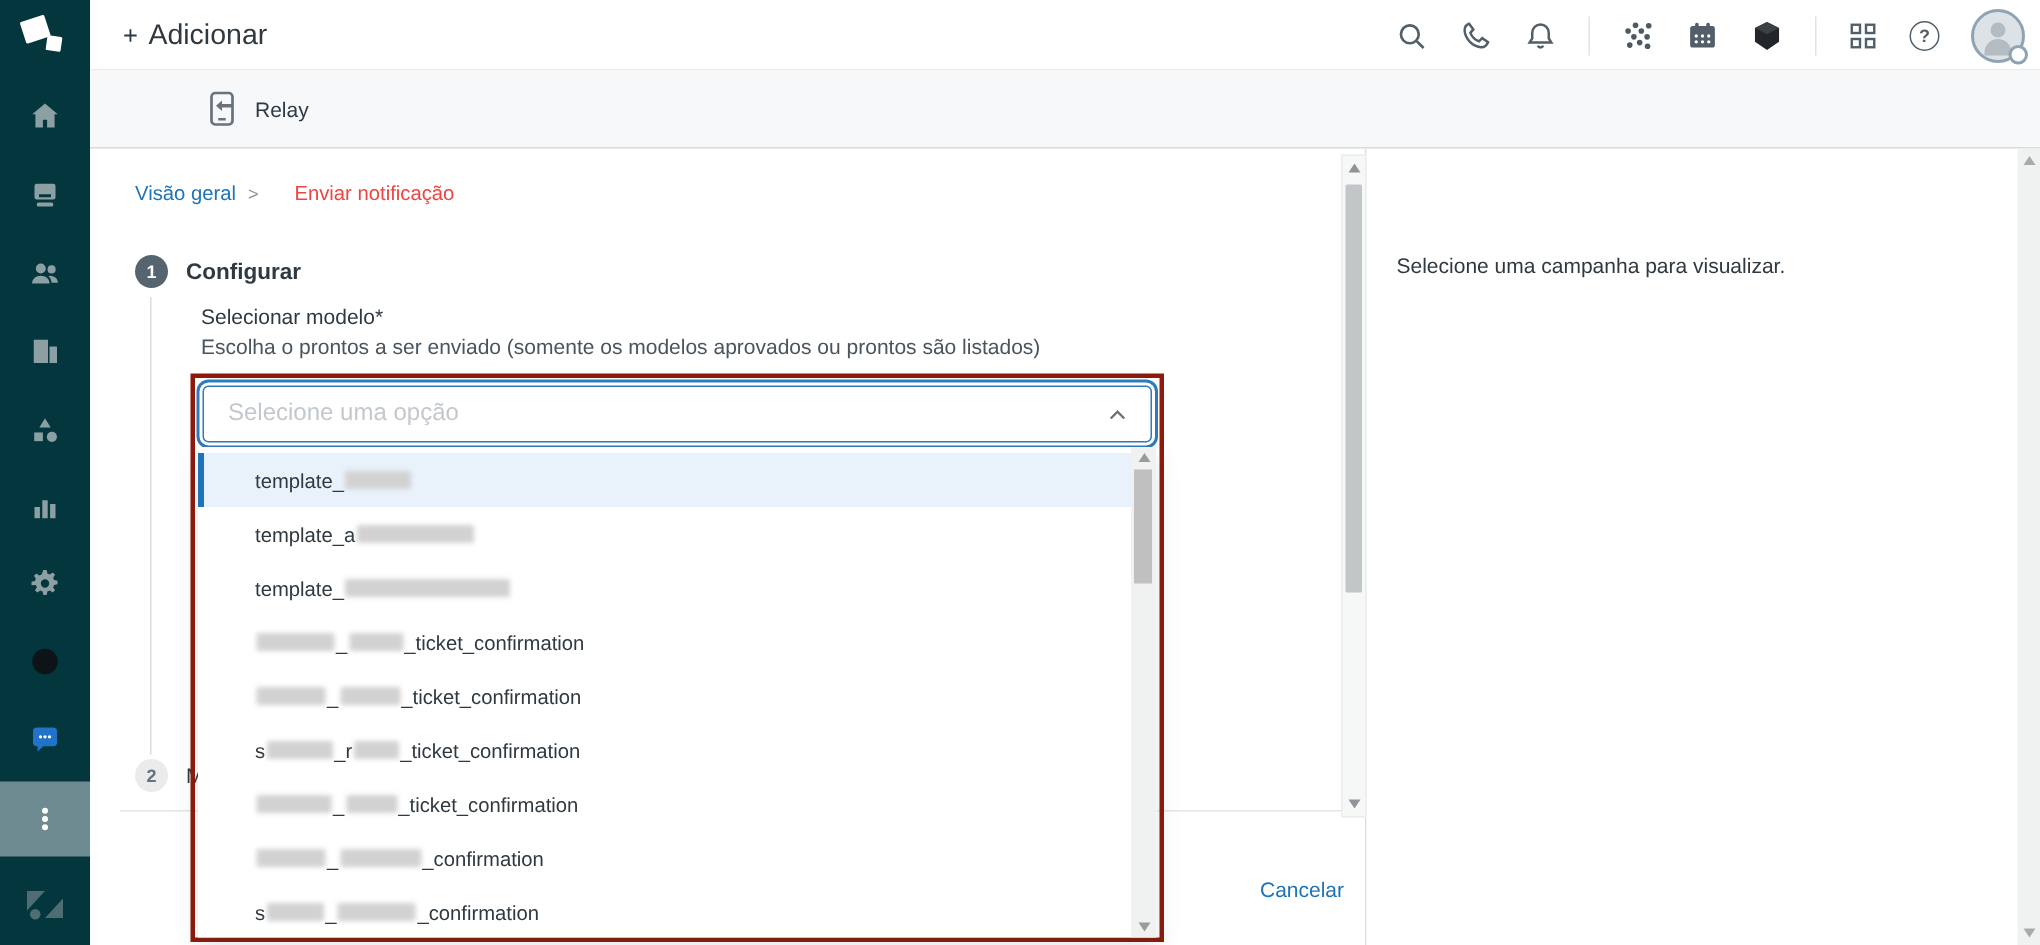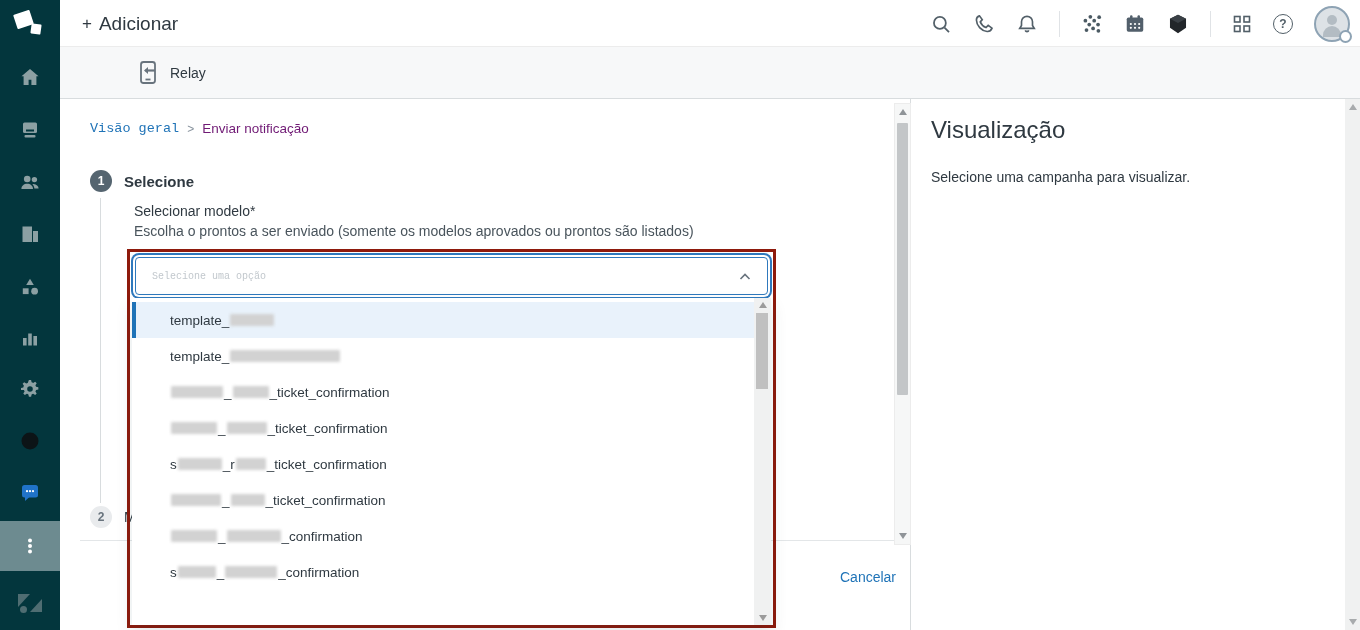--- a/index.html
+++ b/index.html
@@ -33,45 +33,45 @@
   .avatar .status { position:absolute; right:-4px; bottom:-3px; width:13px; height:13px; border-radius:50%; background:#fff; border:2.5px solid #8ea3b4; }
 
   
   .subheader { left:60px; top:47px; width:1300px; height:52px; background:#f7f8f9; border-bottom:1px solid #d8dcde; z-index:20; }
   .app-title { position:absolute; left:110px; top:0; height:52px; display:flex; align-items:center; font-size:14px; color:#2f3941; }
   .relay-ic { position:absolute; left:77px; top:13px; }
 
   
   .main { left:60px; top:99px; width:851px; height:531px; background:#fff; border-right:1px solid #d8dcde; z-index:1; }
   .crumbs { position:absolute; left:30px; top:22px; font-size:13.5px; display:flex; gap:8px; align-items:center; }
-  .crumb-link { color:#1f73b7; cursor:pointer;font-family:Liberation Mono, monospace; }
+  .crumb-link { color:#1f73b7; cursor:pointer; }
   .crumb-sep { color:#87929d; font-size:12px; }
-  .crumb-cur { color:#701a75; }
+  .crumb-cur { color:#ef4444;margin-left:16px; }
   .stepline { position:absolute; left:40px; top:99px; width:1px; background:#d8dcde; }
   .step-circle { position:absolute; width:22px; height:22px; border-radius:50%; display:flex; align-items:center; justify-content:center; font-size:12px; font-weight:bold; }
   .step1-circle { left:30px; top:71px; background:#556570; color:#fff; }
   .step2-circle { left:30px; top:407px; background:#e9ebed; color:#68737d; }
   .step1-title { position:absolute; left:64px; top:74px; font-size:15px; font-weight:bold; color:#2f3941; }
   .step2-frag { position:absolute; left:64px; top:410px; font-size:14px; color:#2f3941; }
   .field-label { position:absolute; left:74px; top:104px; font-size:14px; font-weight:normal; color:#2f3941; }
   .field-help { position:absolute; left:74px; top:124px; font-size:14px; color:#49545c; }
   .footer-divider { position:absolute; left:20px; top:441px; width:817px; height:1px; background:#e3e6e8; }
-  .cancel-link { position:absolute; left:780px; top:470px; font-size:14px; color:#1f73b7; cursor:pointer; }
+  .cancel-link { position:absolute; left:780px; top:486px; font-size:14px; color:#1f73b7; cursor:pointer; }
 
   
   .mscroll { left:894px; top:103px; width:17px; height:442px; background:#f6f7f7; border:1px solid #ececec; z-index:2; }
   .arr { position:absolute; left:0; width:100%; display:flex; justify-content:center; }
   .tri-up { width:0; height:0; border-left:4.5px solid transparent; border-right:4.5px solid transparent; border-bottom:6px solid #8f9498; }
   .tri-down { width:0; height:0; border-left:4.5px solid transparent; border-right:4.5px solid transparent; border-top:6px solid #8f9498; }
   .mthumb { position:absolute; left:2px; top:19px; width:11px; height:272px; background:#c3c6c8; border-radius:1px; }
 
   
   .redbox { left:127px; top:249px; width:649px; height:379px; border:3px solid #8e1a0c; background:transparent; z-index:10; }
   .dd-input { position:absolute; left:5px; top:5px; width:633px; height:38px; background:#fff; border:1px solid #2f79bd; border-radius:4px; box-shadow:0 0 0 2px #ffffff, 0 0 0 4px #2f79bd; display:flex; align-items:center; }
-  .dd-input input { border:none; outline:none; width:560px; margin-left:16px; font-size:10px; font-family:Liberation Mono, monospace; color:#be185d; background:transparent; }
+  .dd-input input { border:none; outline:none; width:560px; margin-left:16px; font-size:16px; font-family:Liberation Sans, sans-serif; color:#be185d; background:transparent; }
   .dd-input input::placeholder { color:#c2c8cd; }
   .dd-chevron { position:absolute; right:15px; top:12px; }
   .dd-list { position:absolute; left:2px; top:46px; width:639px; height:327px; background:#fff; overflow:hidden; box-shadow:0 8px 16px rgba(4,68,77,0.12); }
   .opt { position:relative; height:36px; display:flex; align-items:center; padding-left:38px; font-size:13.5px; color:#2f3941; cursor:pointer; }
   .opt:first-child { margin-top:4px; }
   .opt.selected { background:#e9f2fb; }
   .opt.selected::before { content:""; position:absolute; left:0; top:0; width:4px; height:100%; background:#1f73b7; }
   .redacted { display:inline-block; height:12px; background:#d2d2d2; border-radius:1px; filter:blur(1.6px); margin:0 1px; vertical-align:middle; }
   .lscroll { position:absolute; right:0; top:0; width:17px; height:327px; background:#f0f1f1; }
   .lthumb { position:absolute; left:2px; top:15px; width:12px; height:76px; background:#c0c0c0; }
@@ -294,21 +294,21 @@
   <div class="abs main">
     <div class="crumbs">
       <span class="crumb-link">Visão geral</span>
       <span class="crumb-sep">&gt;</span>
       <span class="crumb-cur">Enviar notificação</span>
     </div>
 
     <div class="stepline" style="height:305px"></div>
 
     <div class="step-circle step1-circle">1</div>
-    <div class="step1-title">Selecione</div>
+    <div class="step1-title">Configurar</div>
 
     <div class="field-label">Selecionar modelo*</div>
     <div class="field-help">Escolha o prontos a ser enviado (somente os modelos aprovados ou prontos são listados)</div>
 
     <div class="step-circle step2-circle">2</div>
     <div class="step2-frag">M</div>
 
     <div class="footer-divider"></div>
     <div class="cancel-link">Cancelar</div>
   </div>
@@ -333,20 +333,24 @@
       </span>
     </div>
 
     <div class="dd-list">
       <div>
           <div class="opt selected">
             <span>template_</span>
             <span class="redacted" style="width: 44px;"></span>
           </div>
           <div class="opt">
+            <span>template_a</span>
+            <span class="redacted" style="width: 78px;"></span>
+          </div>
+          <div class="opt">
             <span>template_</span>
             <span class="redacted" style="width: 110px;"></span>
           </div>
           <div class="opt">
             <span class="redacted" style="width: 52px;"></span>
             <span>_</span>
             <span class="redacted" style="width: 36px;"></span>
             <span>_ticket_confirmation</span>
           </div>
           <div class="opt">
@@ -388,21 +392,20 @@
           </div>
         <div class="lthumb"></div>
         <div class="arr" style="bottom:4px">
             <span class="tri-down" style="border-top-color:#9b9b9b"></span>
           </div>
       </div>
     </div>
   </div>
 
   <div class="abs preview">
-    <div class="preview-title">Visualização</div>
     <div class="preview-empty">Selecione uma campanha para visualizar.</div>
   </div>
 
   <div class="abs wscroll">
     <div class="arr" style="top:5px">
         <span class="tri-up" style="border-bottom-color:#a8abad"></span>
       </div>
     <div class="arr" style="bottom:5px">
         <span class="tri-down" style="border-top-color:#a8abad"></span>
       </div>

